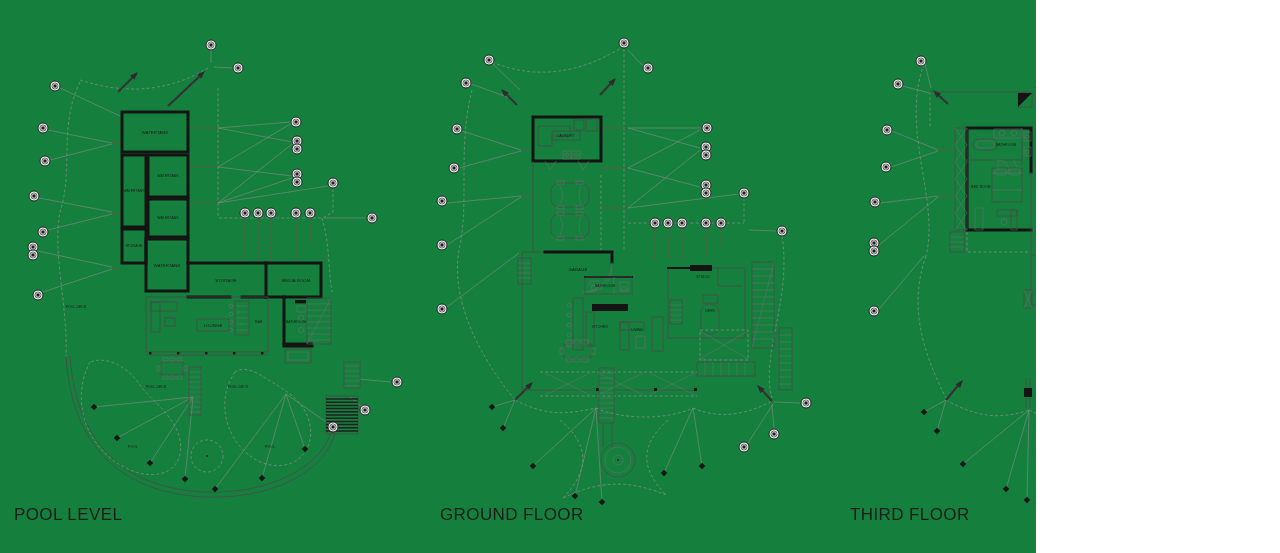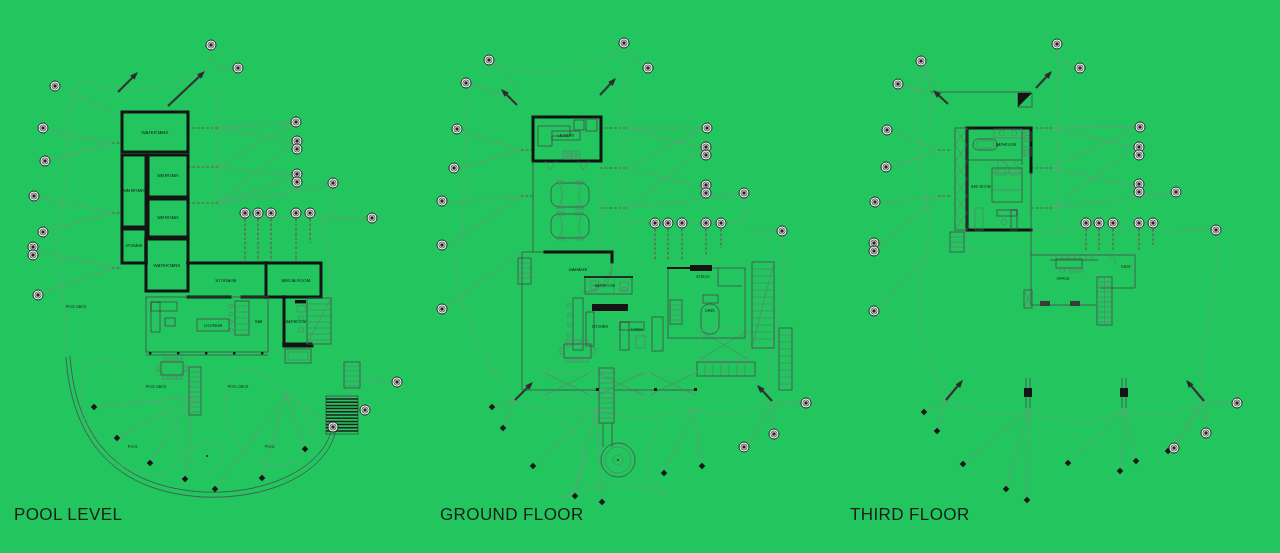--- a/index.html
+++ b/index.html
@@ -1,16 +1,16 @@
 <!DOCTYPE html>
 <html><head>
 <meta charset="utf-8">
 <style>
   html,body{margin:0;padding:0;background:#ffffff;}
-  .sheet{position:relative;width:1280px;height:553px;background:#22c55e;overflow:hidden;}
+  .sheet{position:relative;width:1036px;height:553px;background:#15803d;overflow:hidden;}
   svg{display:block;}
   text{font-family:"Liberation Sans",sans-serif;}
   .title{font-size:17px;fill:#1c1c1c;letter-spacing:.4px;}
   .lbl{font-size:4.3px;fill:#1a1a1a;text-anchor:middle;letter-spacing:.1px;}
   .lbl-sm{font-size:3.4px;}
   .w{stroke:#141414;stroke-width:3;fill:none;stroke-linecap:square;}
   .w2{stroke:#141414;stroke-width:2;fill:none;stroke-linecap:square;}
   .t{stroke:#4a4a4a;stroke-width:.8;fill:none;}
   .tt{stroke:#6e6e6e;stroke-width:.55;fill:none;}
   .d{stroke:#8d8d8d;stroke-width:.7;fill:none;stroke-dasharray:3 2.2;}

